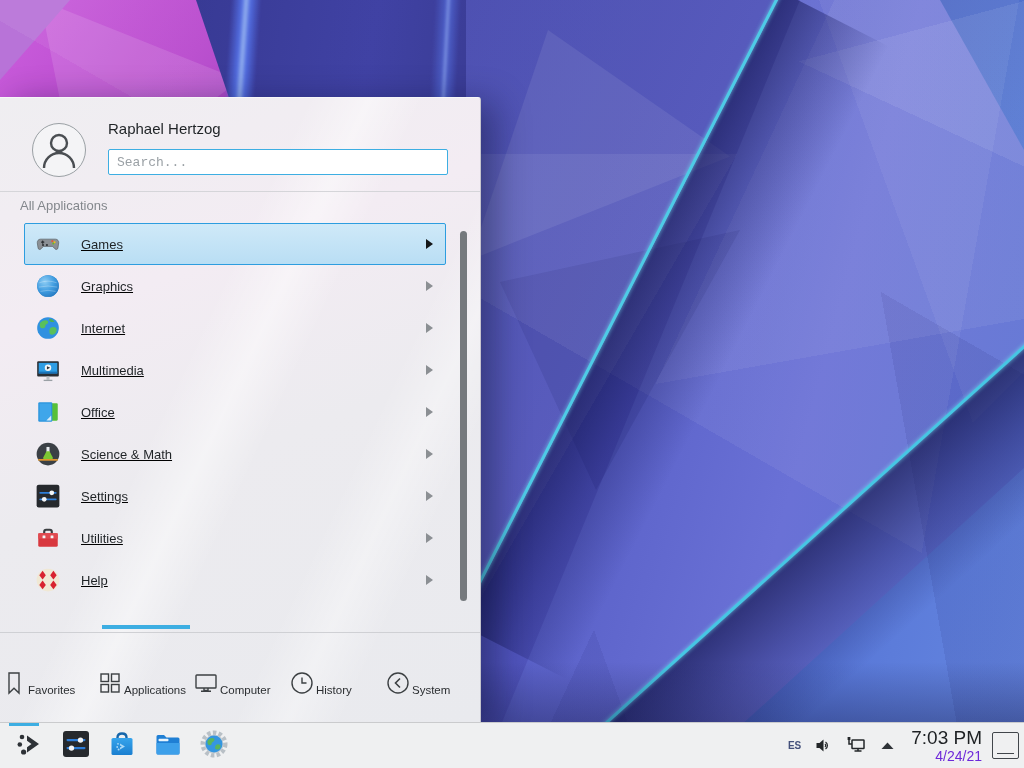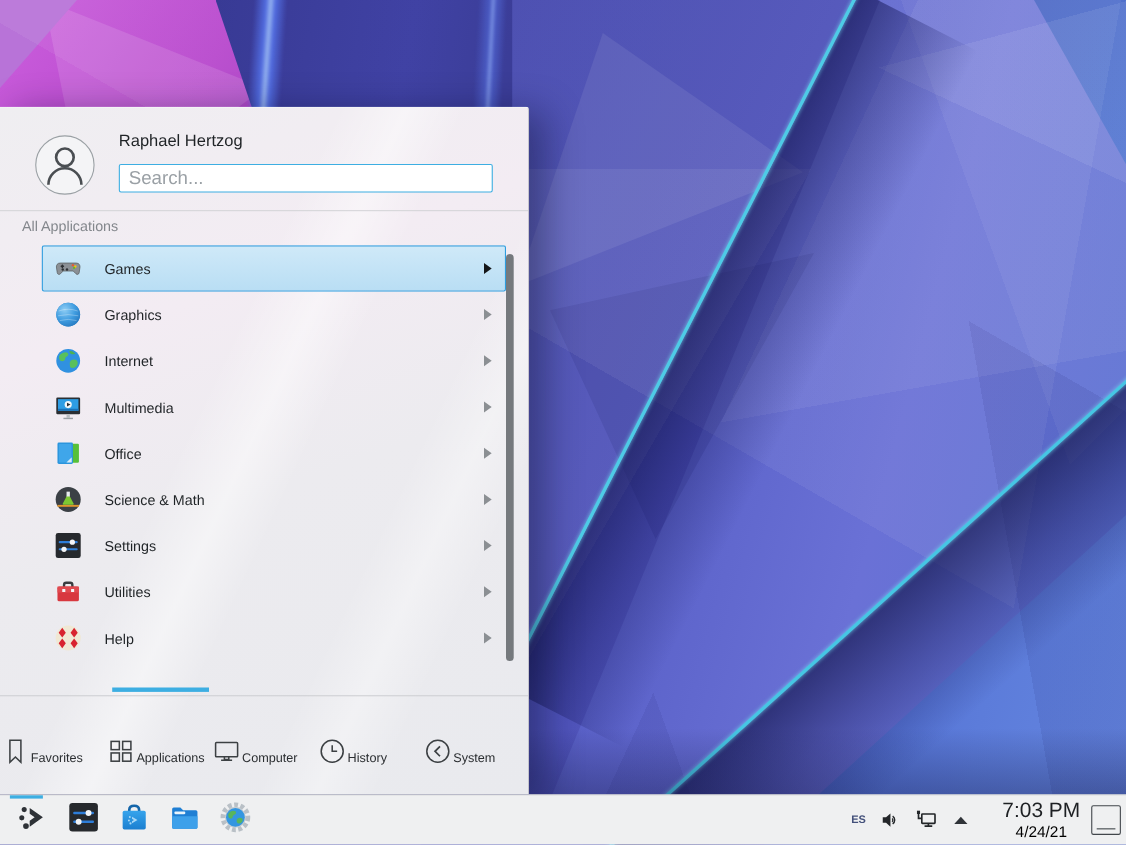--- a/index.html
+++ b/index.html
@@ -60,24 +60,24 @@
   .launcher::before{content:"";position:absolute;inset:0;pointer-events:none;
     background:
       linear-gradient(115deg,rgba(255,255,255,0) 40%,rgba(255,255,255,.45) 48%,rgba(255,255,255,0) 55%),
       linear-gradient(115deg,rgba(255,255,255,0) 68%,rgba(255,255,255,.35) 75%,rgba(255,255,255,0) 82%);}
   .l-header{position:absolute;left:0;top:0;width:100%;height:93px;border-bottom:1px solid #d5d5d9;}
   .avatar{position:absolute;left:32px;top:25px;width:52px;height:52px;border-radius:50%;border:1px solid #9aa0a4;background:#f4f4f6;}
   .avatar svg{width:100%;height:100%;}
   .user-name{position:absolute;left:108px;top:22px;font-size:15px;color:#1f2326;}
   .search{position:absolute;left:108px;top:51px;width:340px;height:26px;box-sizing:border-box;
     border:1px solid #3daee2;border-radius:2px;background:#ffffff;
-    font-family:Liberation Sans, sans-serif;font-size:17px;color:#232629;padding:0 8px;outline:none;}
+    font-family:Liberation Mono, monospace;font-size:13px;color:#232629;padding:0 8px;outline:none;}
   .search::placeholder{color:#9aa0a5;}
   .section-label{position:absolute;left:20px;top:100px;font-size:13px;color:#83878c;}
-  .cat-list{position:absolute;left:16px;top:125px;width:100%;height:409px;overflow:hidden;}
+  .cat-list{position:absolute;left:2px;top:125px;width:100%;height:409px;overflow:hidden;text-decoration:underline;}
   .cat-row{position:relative;height:42px;margin:0 36px 0 22px;border-radius:2px;
     display:flex;align-items:center;border:1px solid transparent;box-sizing:border-box;cursor:default;}
   .cat-row.selected{background:linear-gradient(#cfe9f8,#b9def4);border-color:#2d9ddf;}
   .cat-icon{width:26px;height:26px;margin-left:10px;flex:0 0 26px;}
   .cat-icon svg{width:26px;height:26px;display:block;}
   .cat-label{margin-left:20px;font-size:13px;color:#1f2326;flex:1;}
   .cat-chevron{width:0;height:0;border-top:5px solid transparent;border-bottom:5px solid transparent;border-left:7px solid #8b8f93;margin-right:12px;}
   .cat-row.selected .cat-chevron{border-left-color:#141618;}
   .scrollbar{position:absolute;right:13px;top:133px;width:7px;height:370px;border-radius:3.5px;background:#75797d;}
   .tab-indicator{position:absolute;left:102px;top:527px;width:88px;height:4px;background:#3daee2;}
@@ -90,23 +90,23 @@
   .taskbar{position:absolute;left:0;bottom:0;width:1024px;height:46px;background:#eff0f1;z-index:20;
     border-top:1px solid rgba(90,90,100,.25);box-sizing:border-box;display:flex;align-items:center;}
   .tb-app{position:relative;width:32px;height:32px;margin-left:14px;display:flex;align-items:center;justify-content:center;}
   .tb-app:first-child{margin-left:8px;}
   .tb-app svg{width:30px;height:30px;}
   .tb-active-line{position:absolute;left:9px;top:0;width:30px;height:3px;background:#3daee2;z-index:21;}
   .tb-spacer{flex:1;}
   .tray{display:flex;align-items:center;gap:13px;margin-right:10px;}
   .kbd-layout{font-size:10px;font-weight:bold;color:#44517b;}
   .tray svg{display:block;}
-  .clock{text-align:center;margin:0 10px 0 20px;line-height:1;}
+  .clock{text-align:right;margin:0 10px 0 6px;line-height:1;}
   .clock-time{font-size:19px;color:#1d2023;}
-  .clock-date{font-size:14px;color:#000000;margin-top:2px;}
+  .clock-date{font-size:14px;color:#6d28d9;margin-top:2px;}
   .show-desktop{width:27px;height:27px;border:1.5px solid #41464b;border-radius:2px;box-sizing:border-box;position:relative;margin-right:5px;background:transparent;}
   .show-desktop::after{content:"";position:absolute;left:4px;right:4px;bottom:4px;height:1.5px;background:#41464b;}
 </style>
 </head>
 <body>
 
 <div class="wallpaper">
   <div class="wp wp-base"></div>
   <div class="wp wp-corner-br"></div>
   <div class="wp wp-corner-tr"></div>

